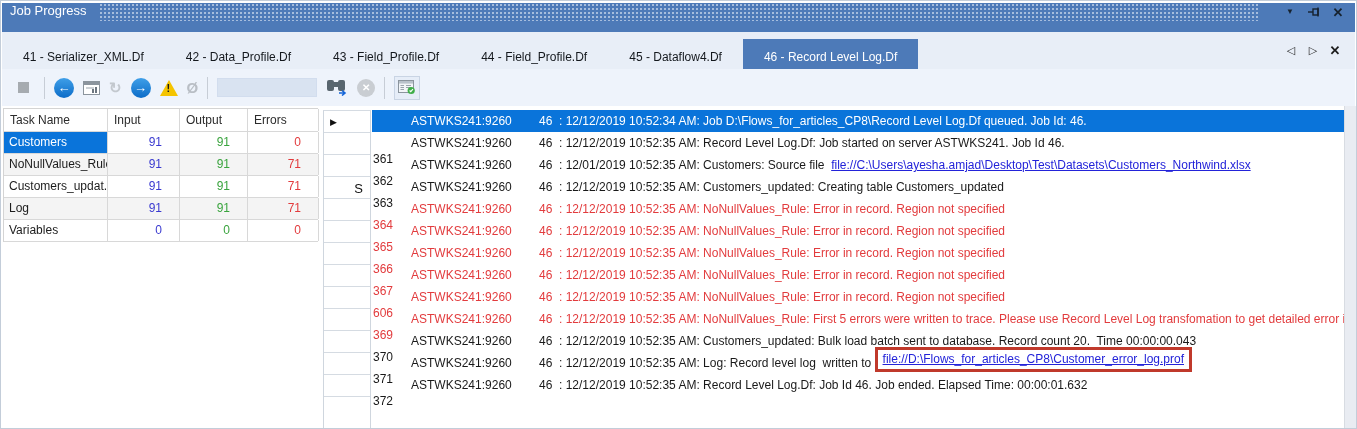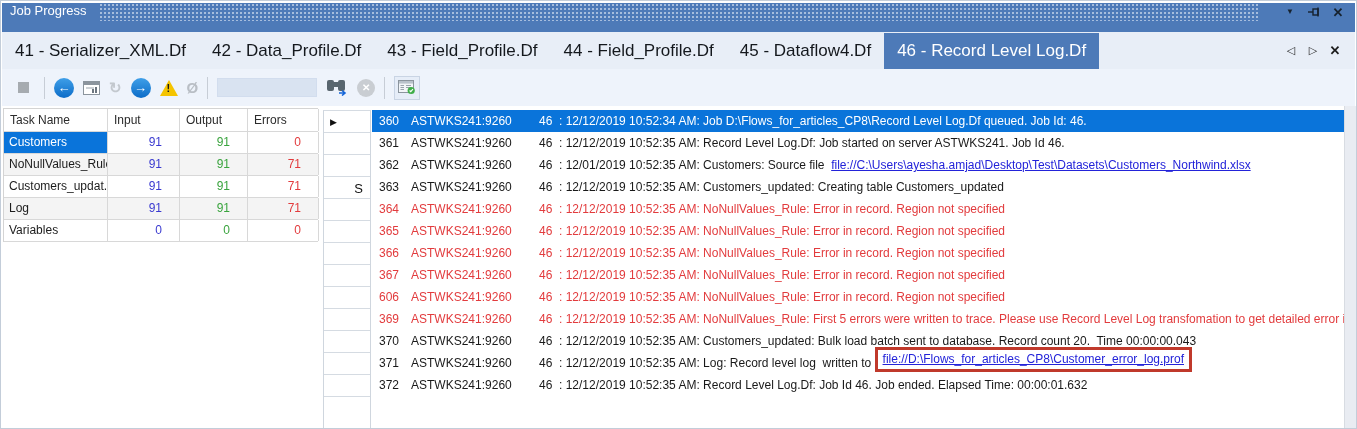--- a/index.html
+++ b/index.html
@@ -15,22 +15,22 @@
                    background-image:radial-gradient(rgba(238,244,251,0.55) 1px, transparent 1.2px);
                    background-size:4px 4px; }
   .tb-btn { display:flex; align-items:center; justify-content:center; width:18px; height:18px;
             margin-left:6px; color:#16222e; cursor:default; }
   .tb-menu-glyph { font-size:8px; line-height:8px; }
   .tb-close-glyph { font-size:13px; font-weight:bold; line-height:13px; }
 
   
   .tabstrip { position:absolute; left:1px; right:1px; top:31px; height:37px; background:#e8eef7;
               display:flex; align-items:stretch; }
-  .tab { display:flex; align-items:center; padding:0 13px; font-size:17px; color:#14181d;
-         height:36px; margin-top:1px; white-space:nowrap; cursor:default; }
+  .tab { display:flex; align-items:center; padding:0 21px; font-size:12px; color:#14181d;
+         height:36px; margin-top:7px; white-space:nowrap; cursor:default; }
   .tab.active { background:#4d7ab8; color:#fff; }
   .tabstrip-controls { margin-left:auto; display:flex; align-items:center; padding-right:12px; }
   .ts-btn { display:flex; align-items:center; justify-content:center; width:16px; height:16px;
             margin-left:6px; color:#1a1a1a; font-size:11px; }
   .ts-close { font-weight:bold; font-size:13px; }
 
   
   .toolbar { position:absolute; left:1px; right:1px; top:68px; height:37px; background:#eef3fb;
              display:flex; align-items:center; padding-left:10px; gap:9px; }
   .tsep { width:1px; height:22px; background:#c7cdd6; }
@@ -70,21 +70,21 @@
   .indicator-col { position:absolute; left:322px; top:109px; bottom:0; width:48px; background:#fff;
                    border-left:1px solid #cfd6de; border-right:1px solid #cfd6de; border-top:1px solid #d5dbe2; }
   .ind-cell { height:22px; border-bottom:1px solid #d5dbe2; position:relative; font-size:12px; color:#111; }
   .ind-marker { position:absolute; left:6px; top:50%; transform:translateY(-50%); font-size:9px; }
   .ind-s { position:absolute; right:7px; top:50%; transform:translateY(-50%); font-size:13px; }
 
   .logrows { position:absolute; left:371px; right:12px; top:109px; bottom:0; overflow:hidden; background:#fff; }
   .lrow { display:flex; height:22px; line-height:22px; font-size:12px; color:#191919; white-space:pre; }
   .lrow.selected { background:#0a74da; color:#fff; }
   .lrow.error { color:#e23b3d; }
-  .lnum { width:39px; padding-left:7px; flex:none; }
+  .lnum { width:39px; padding-left:1px; flex:none;margin-top:16px; }
   .lserver { width:128px; flex:none; }
   .ljob { width:20px; flex:none; }
   .lmsg { flex:1; overflow:hidden; white-space:pre; }
   .lrow.boxed-row .lmsg { overflow:visible; }
   .llink { color:#2323d9; text-decoration:underline; cursor:pointer; }
   .redbox { display:inline-block; border:3px solid #c0392b; padding:0 5px; line-height:19px;
             position:relative; top:-2px; margin-top:-3px; vertical-align:top; }
 
   .vscroll { position:absolute; right:0; top:105px; bottom:0; width:12px; background:#e9ecf2;
              border-left:1px solid #d8dce2; }

